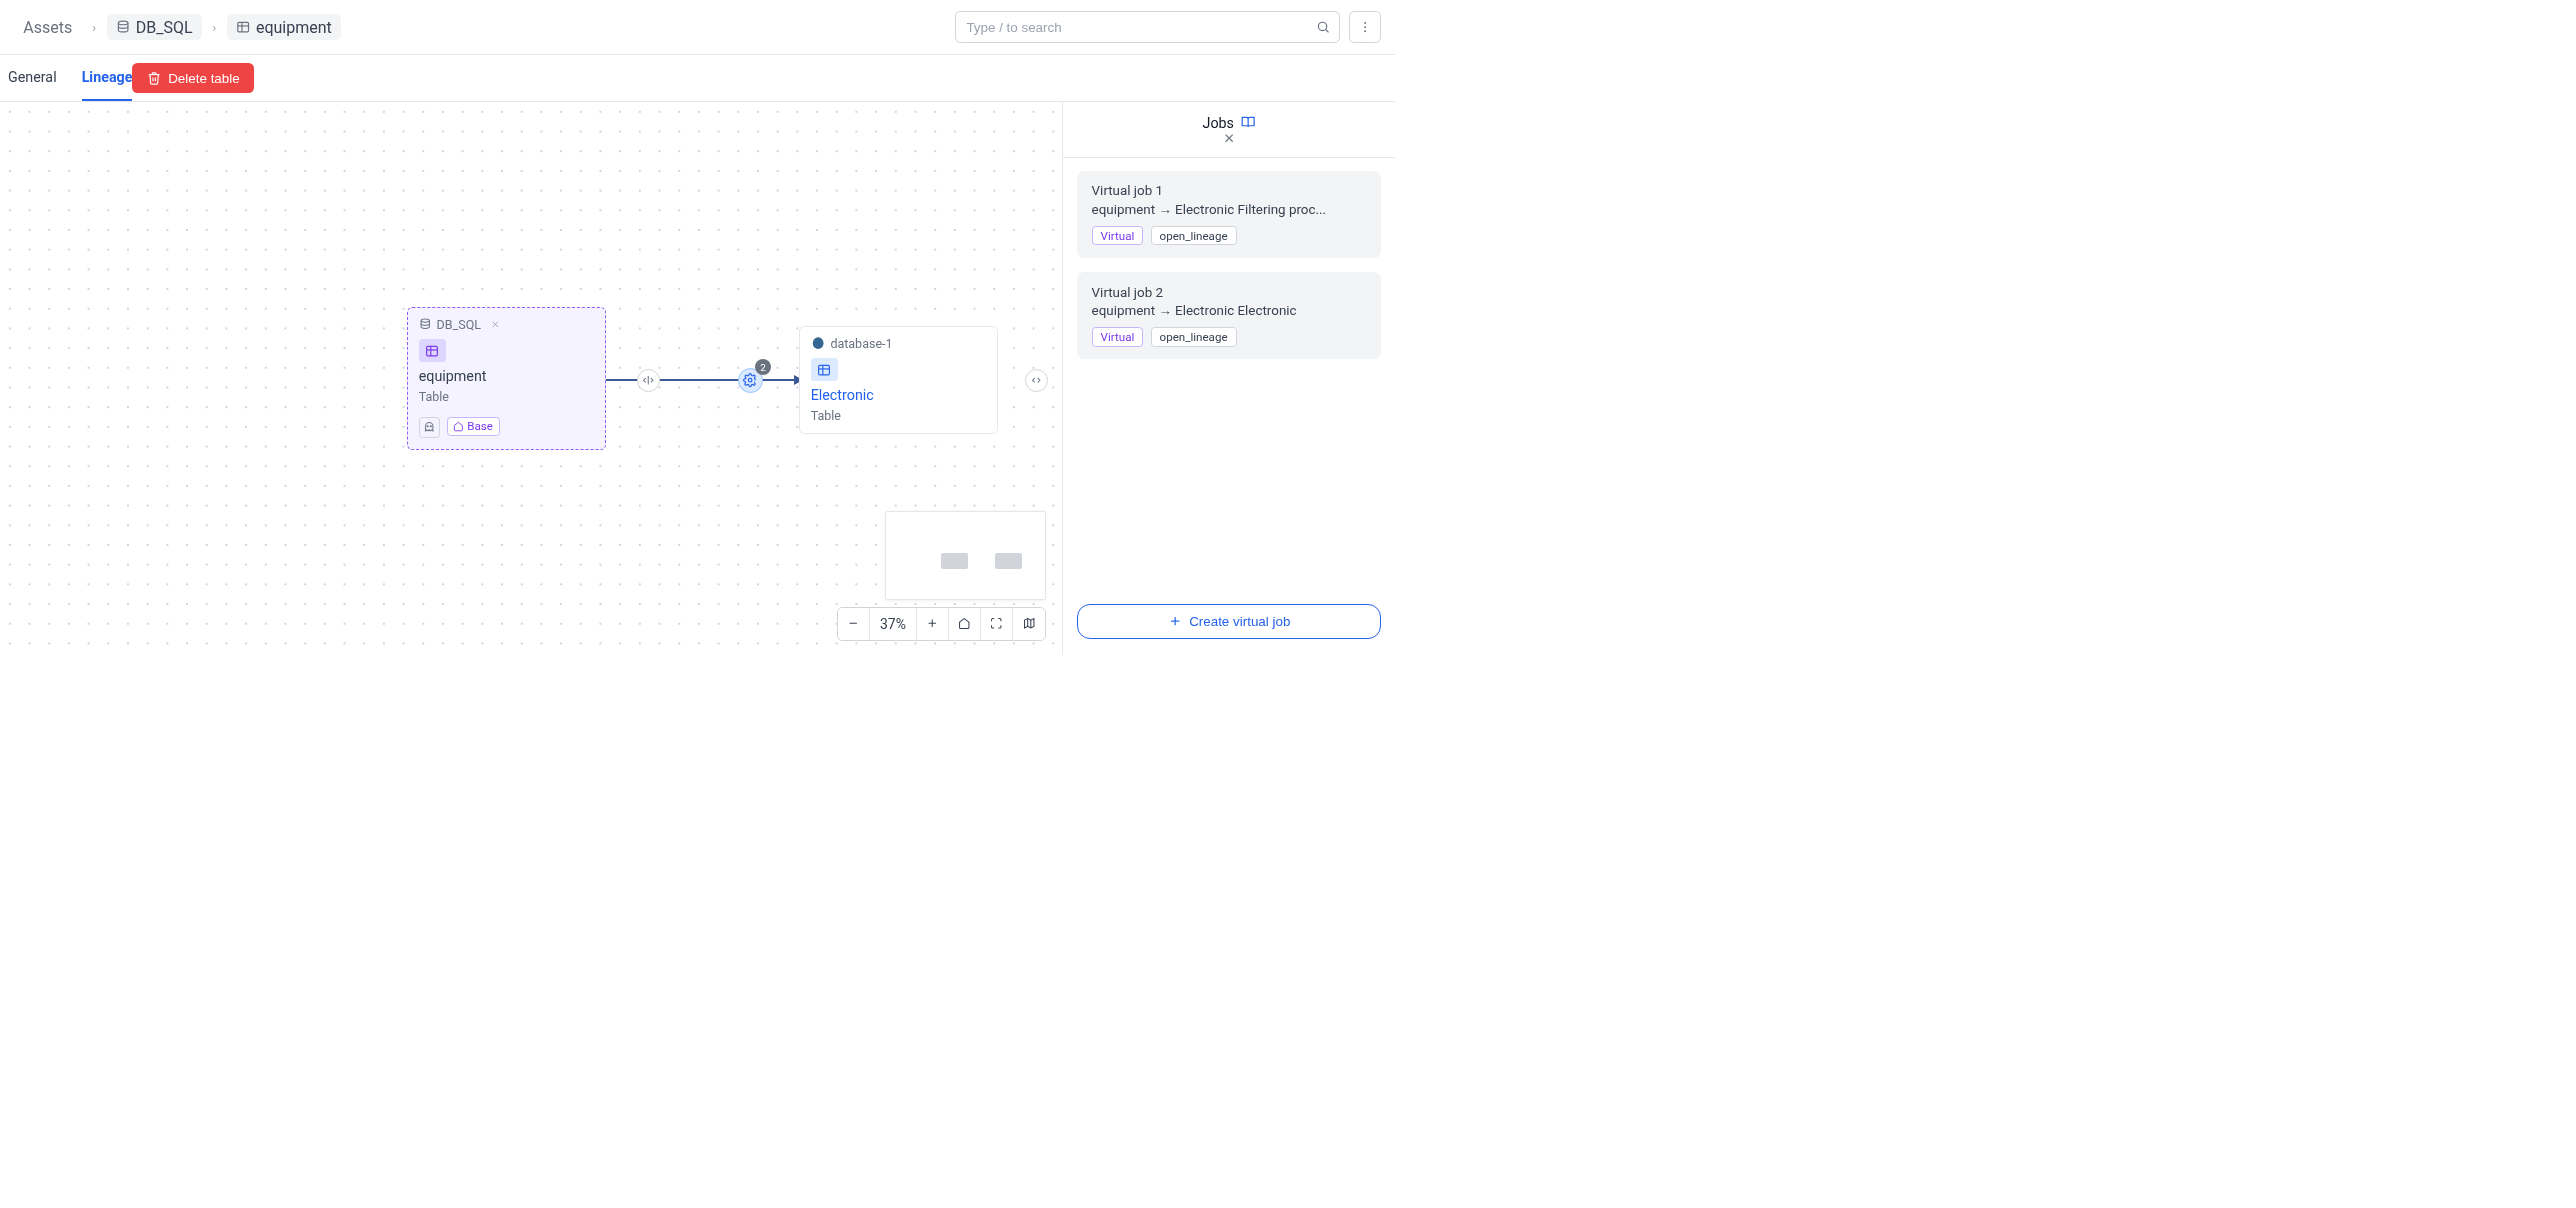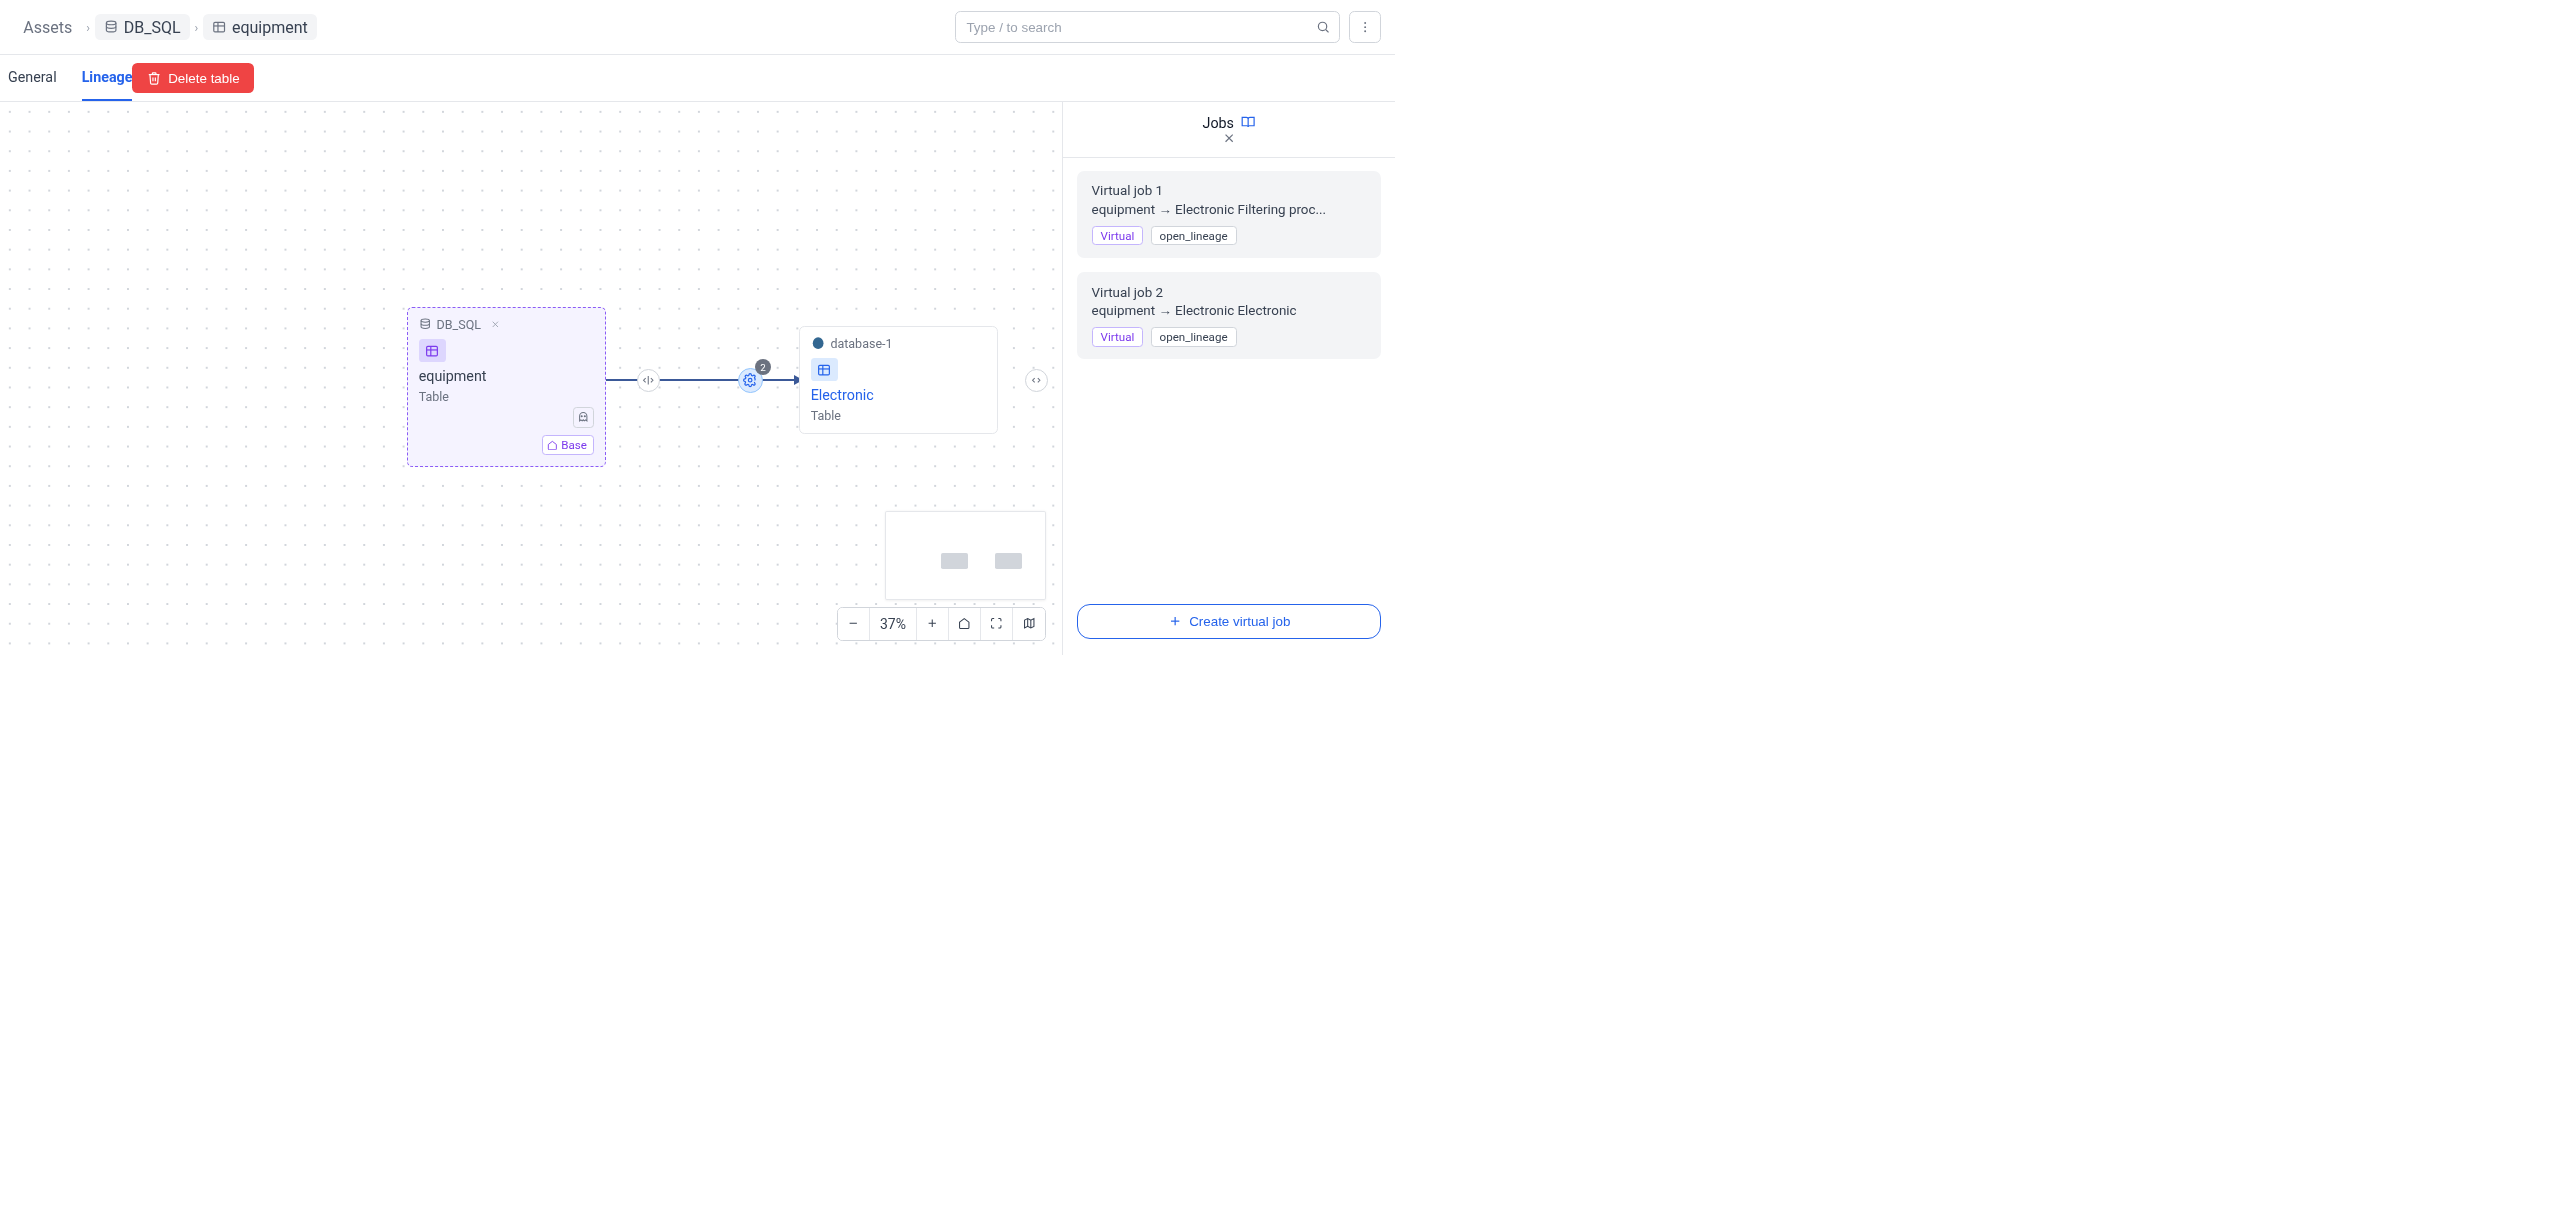--- a/index.html
+++ b/index.html
@@ -17,21 +17,21 @@
       display: flex;
       align-items: center;
       justify-content: space-between;
       padding: 7.2px 14.3px;
       border-bottom: 0.9px solid #e5e7eb;
       height: 55px;
     }
     .breadcrumb {
       display: flex;
       align-items: center;
-      gap: 5px;
+      gap: 11px;
       font-size: 16px;
     }
     .crumb {
       display: inline-flex;
       align-items: center;
       gap: 5.4px;
       padding: 3.6px 9px;
       border-radius: 5.4px;
       color: #374151;
       cursor: pointer;
@@ -139,21 +139,21 @@
       width: 27px; height: 23px;
       background: #ddd6fe;
       border-radius: 3.6px;
       display: flex; align-items: center; justify-content: center;
       margin-bottom: 5.4px;
     }
     .node-icon-box.blue { background: #dbeafe; }
     .node-title { font-size: 14.3px; color: #374151; }
     .node-title.link { color: #2563eb; }
     .node-sub { font-size: 12.5px; color: #6b7280; margin-top: 5px; }
-    .node-badges { display: flex; gap: 7.2px; margin-top: 3px; align-items: flex-end; flex-direction: column; }
+    .node-badges { display: flex; gap: 7.2px; margin-top: 13px; align-items: flex-start; }
     .ghost-icon {
       width: 21.5px; height: 21.5px;
       border: 0.9px solid #d1d5db;
       border-radius: 3.6px;
       display: flex; align-items: center; justify-content: center;
       color: #6b7280;
     }
     .base-badge {
       display: inline-flex; align-items: center; gap: 3.6px;
       border: 0.9px solid #c4b5fd;

